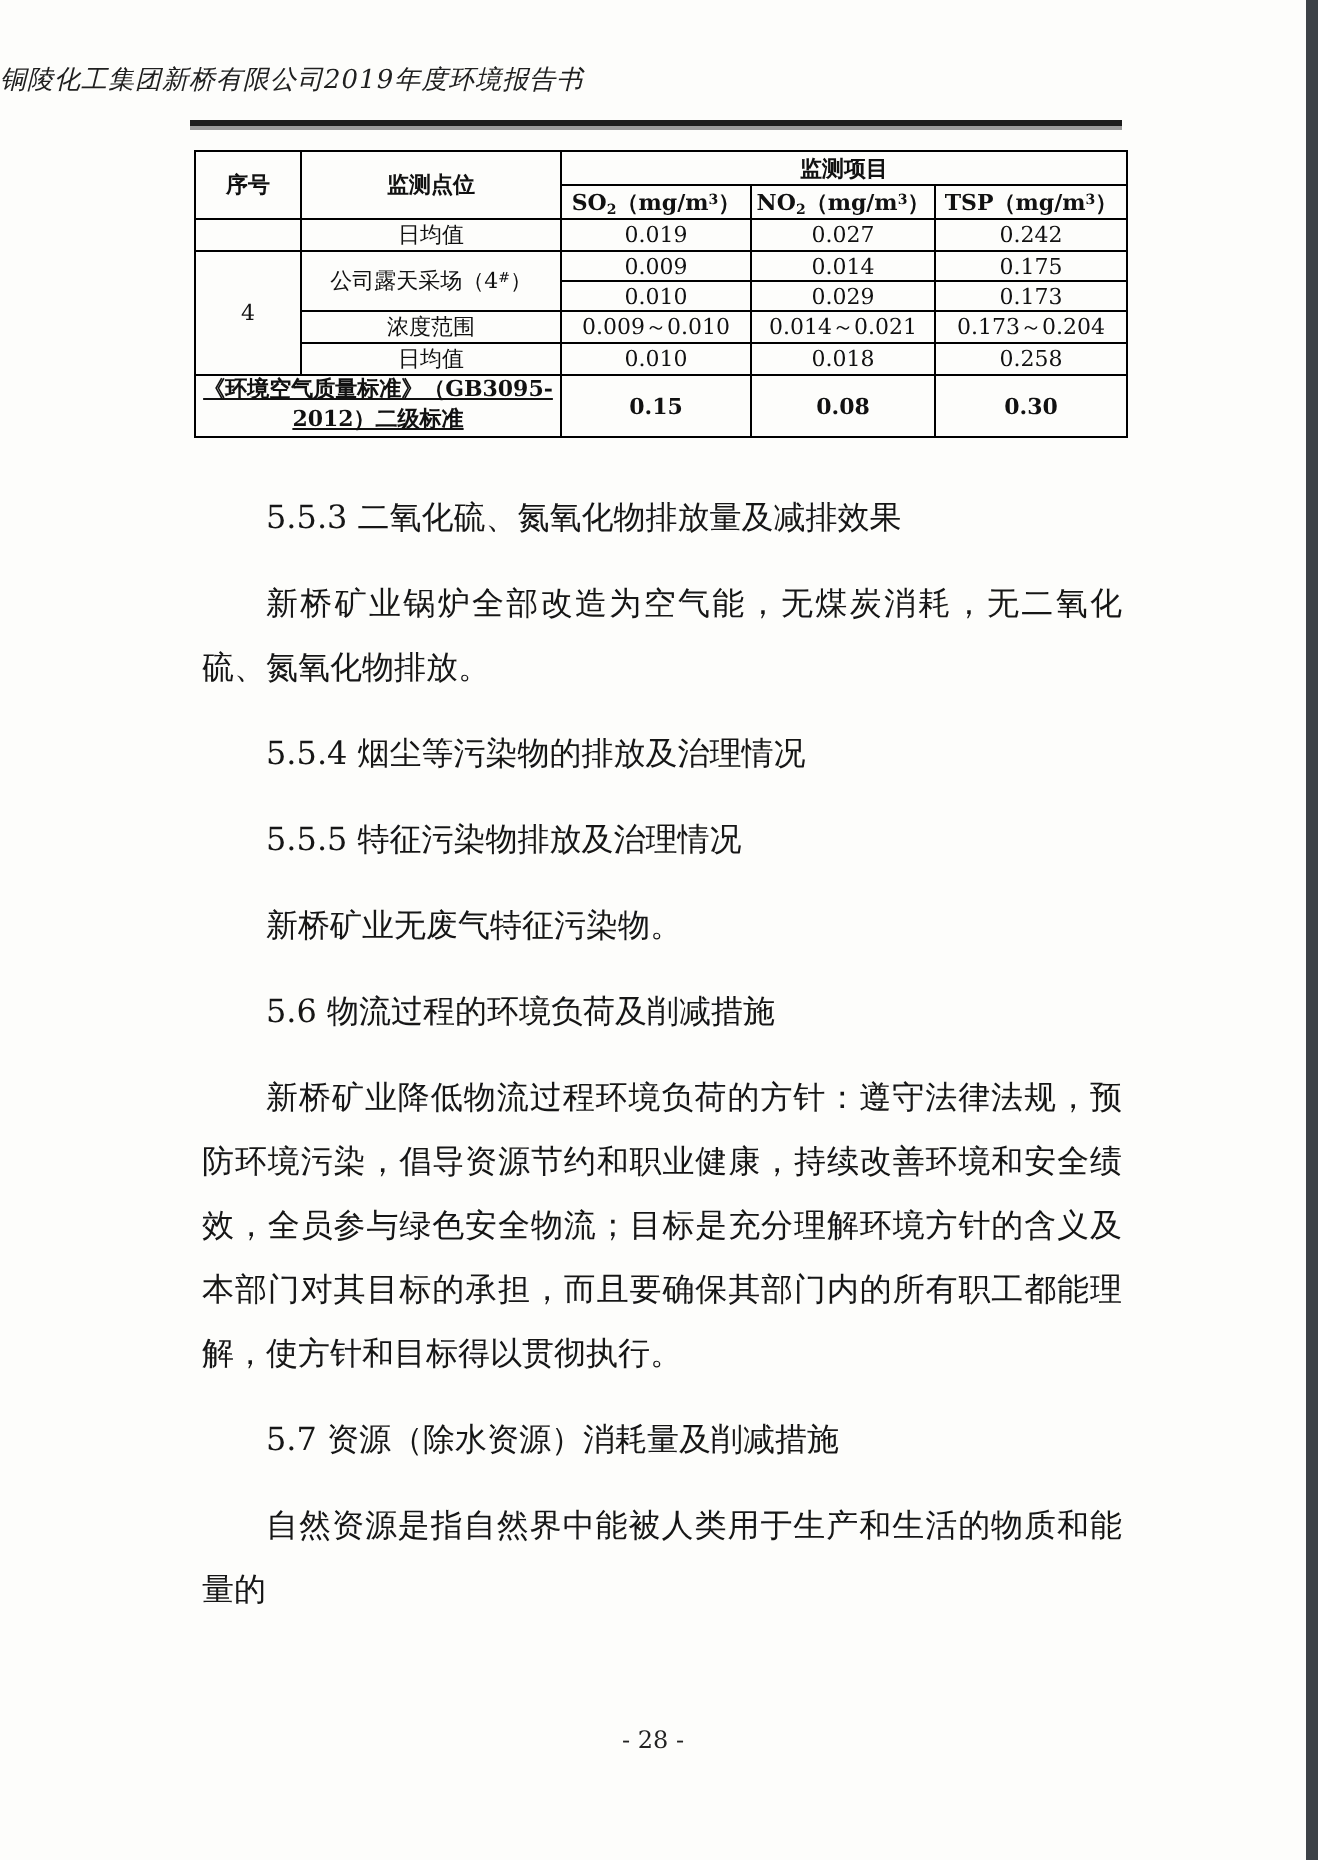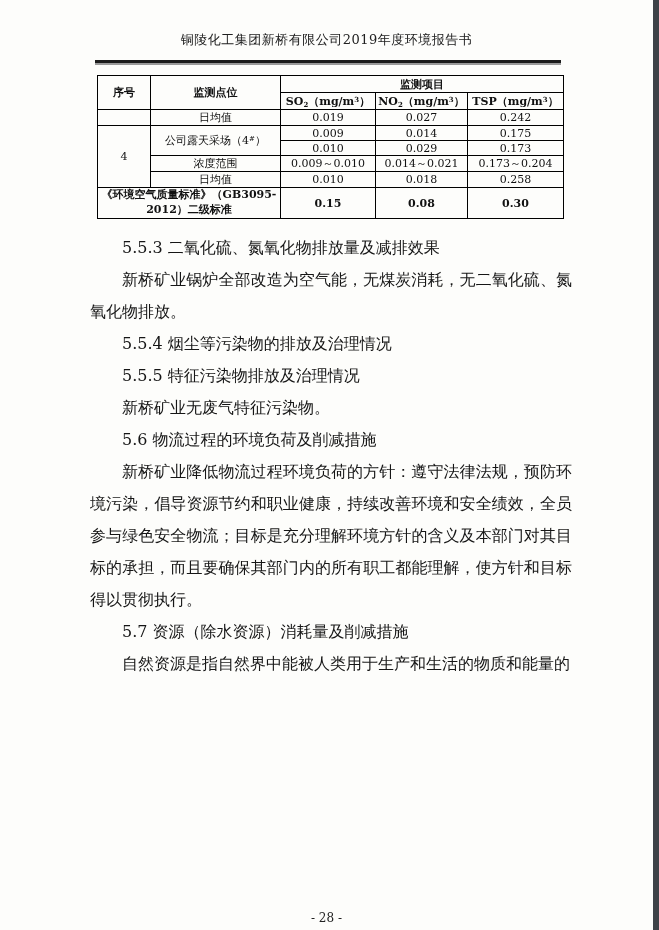--- a/index.html
+++ b/index.html
@@ -11,23 +11,24 @@
     font-family: "DejaVu Serif", "Liberation Serif", serif;
     color: #1b1b1b;
   }
   .page-edge-right {
     position: absolute; top: 0; right: 0;
     width: 6px; height: 930px;
     background: #3d4247;
   }
   .doc-header {
     position: absolute; top: 31px; left: 0;
-    width: 653px; text-align: center;
+    width: 653px; 
     font-size: 13px; letter-spacing: 0.5px;
     color: #202020;
+    font-style: italic;
   }
   .header-rule {
     position: absolute; top: 60px; left: 95px;
     width: 466px; height: 3px;
     background: #1c1c1c;
     border-bottom: 2px solid #9a9a9a;
   }
   table.monitor {
     position: absolute; top: 75px; left: 97px;
     width: 466px; border-collapse: collapse; table-layout: fixed;
@@ -36,38 +37,38 @@
   table.monitor th, table.monitor td {
     border: 1px solid #000;
     text-align: center; vertical-align: middle;
     padding: 0; overflow: hidden;
   }
   table.monitor th { font-weight: bold; }
   tr.hrow { height: 17px; }
   tr.drow { height: 15px; }
   tr.srow { height: 31px; }
   td.std-label {
-    font-weight: bold; line-height: 1.35; padding: 1px 4px;
+    font-weight: bold; line-height: 1.35; padding: 1px 4px; text-decoration: underline;
   }
   tr.srow td { font-weight: bold; }
   sub.chem { font-size: 7px; vertical-align: -2px; }
   sup.chem { font-size: 7px; vertical-align: 3px; }
   sup.well { font-size: 7px; vertical-align: 3px; }
   .body-text {
     position: absolute; top: 232px; left: 90px;
     width: 482px;
     font-size: 16px; line-height: 32px;
     text-align: justify;
     color: #161616;
   }
-  .body-text p { margin: 0; text-indent: 32px; }
+  .body-text p { margin: 11px; text-indent: 32px; }
   .page-number {
     position: absolute; top: 863px; left: 0;
     width: 653px; text-align: center;
-    font-size: 12px; color: #222; margin-top: 48px;
+    font-size: 12px; color: #222;
   }
 </style>
 </head>
 <body>
 
 <div class="doc-header">铜陵化工集团新桥有限公司2019年度环境报告书</div>
 <div class="header-rule"></div>
 
 <table class="monitor">
   <colgroup>

